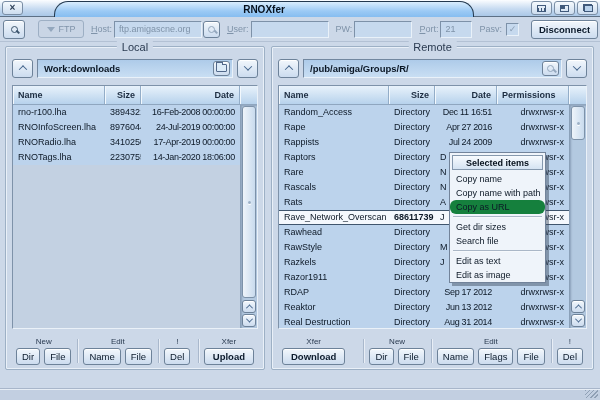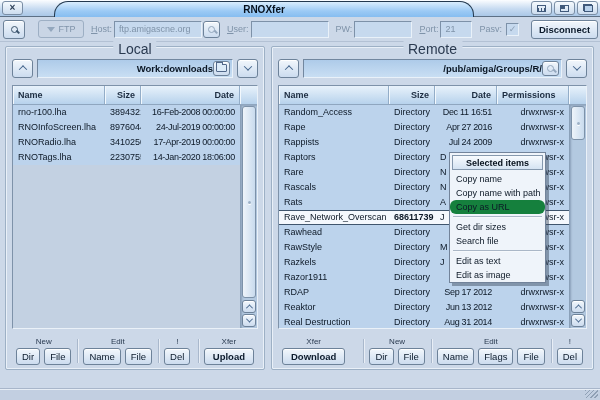--- a/index.html
+++ b/index.html
@@ -89,23 +89,23 @@
   
   .panel{
     position:absolute; top:46px; height:324px;
     border:1px solid #9db0c5; border-radius:2px;
     box-shadow:inset 0 0 0 1px #e9f0f8;
   }
   .panel-local{ left:5px; width:260px; }
   .panel-remote{ left:271px; width:323px; }
   .panel-label{
     position:absolute; top:-6px; left:50%; transform:translateX(-50%);
-    background:#ccd8e8; padding:0 5px; font-size:14px; color:#2a3a50;
-  }
-  .path-row{ position:absolute; left:6px; right:6px; top:11px; height:20px; display:flex; align-items:center;text-align:right; }
+    background:#ccd8e8; padding:0 5px; font-size:11px; color:#2a3a50;
+  }
+  .path-row{ position:absolute; left:6px; right:6px; top:11px; height:20px; display:flex; align-items:center; }
   .sq-btn{ width:21px; height:19px; flex:none; }
   .chev{ display:inline-block; width:6px; height:6px; border-left:1.8px solid #44658c; border-top:1.8px solid #44658c; }
   .chev.up{ transform:rotate(45deg) translate(1px,1px); }
   .chev.down{ transform:rotate(225deg) translate(1px,1px); }
   .path-field{
     flex:1; height:19px; margin:0 4px;
     background:linear-gradient(#aecbe9,#c8def3);
     border:1px solid; border-color:#72879f #e9f1f9 #e9f1f9 #72879f;
     display:flex; align-items:center; padding:0 2px 0 6px;
     font-weight:bold; font-size:9.5px; color:#0a1624;

